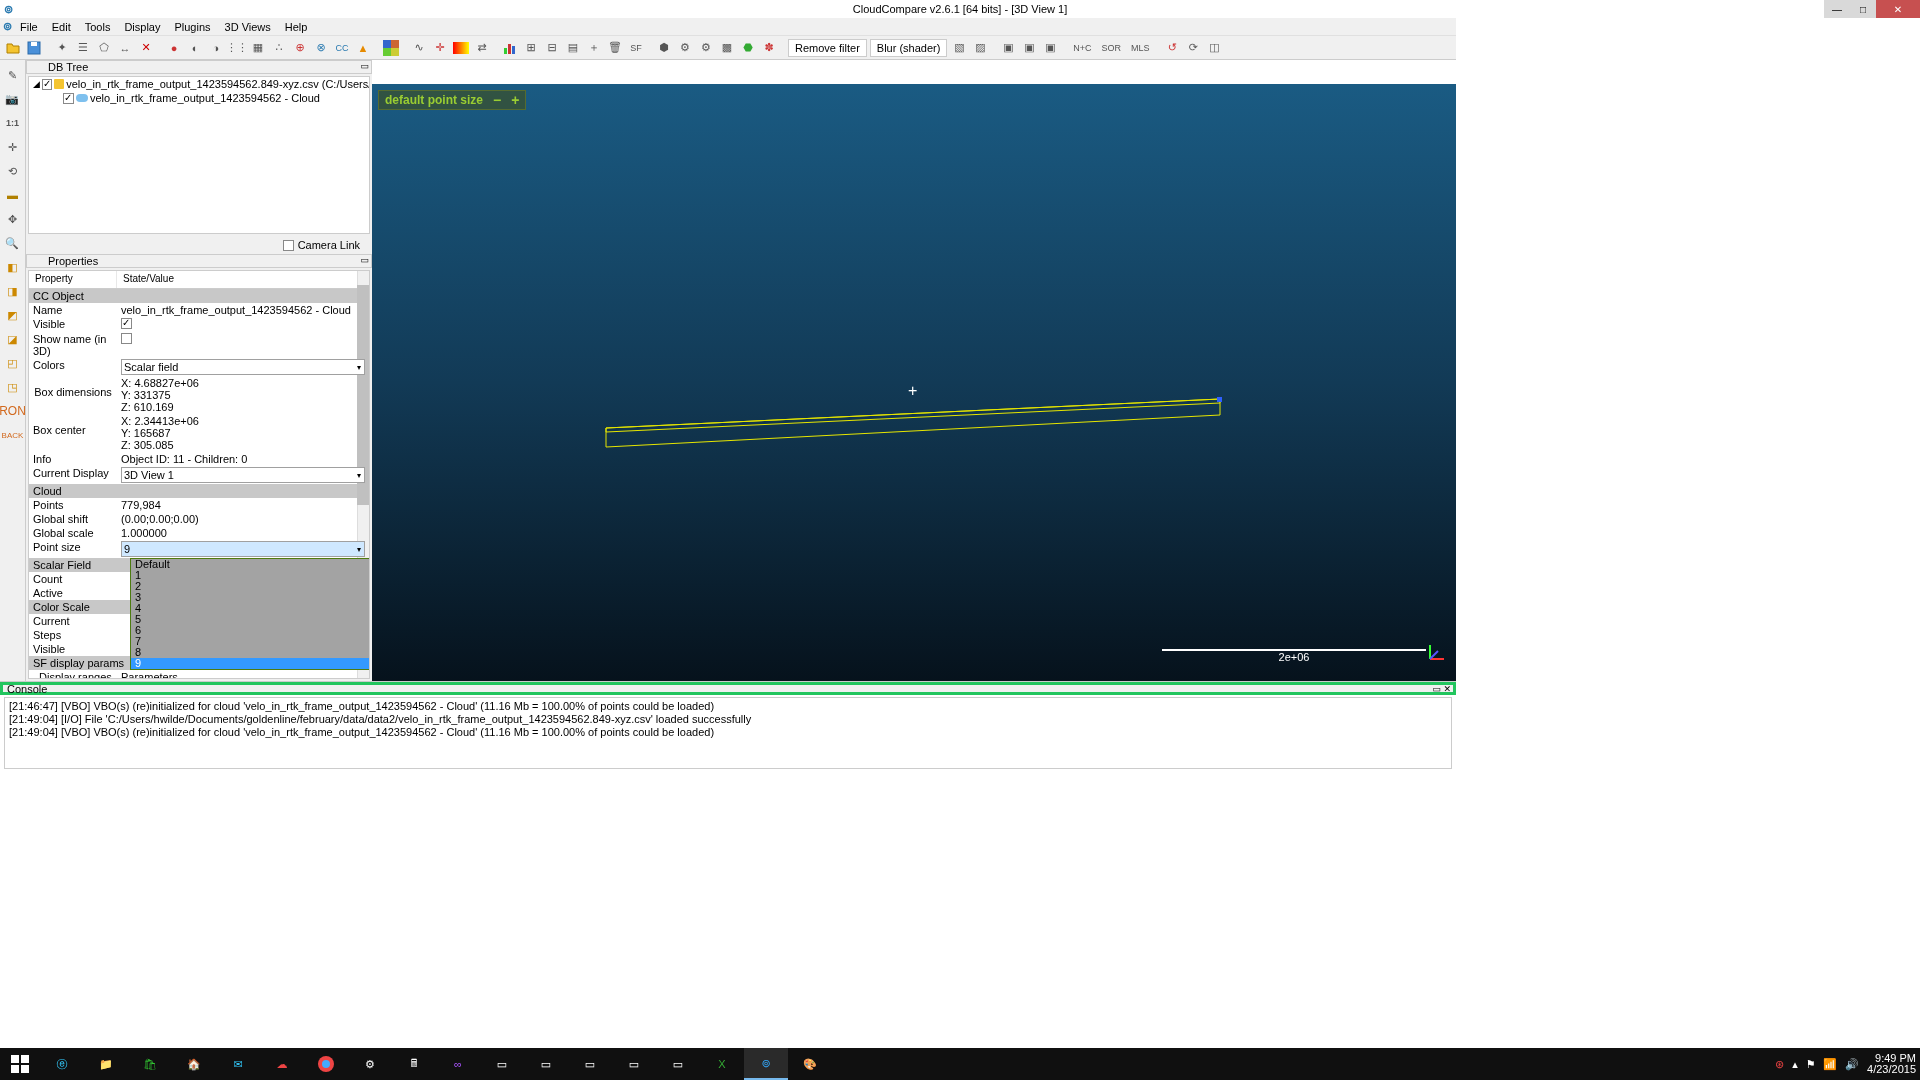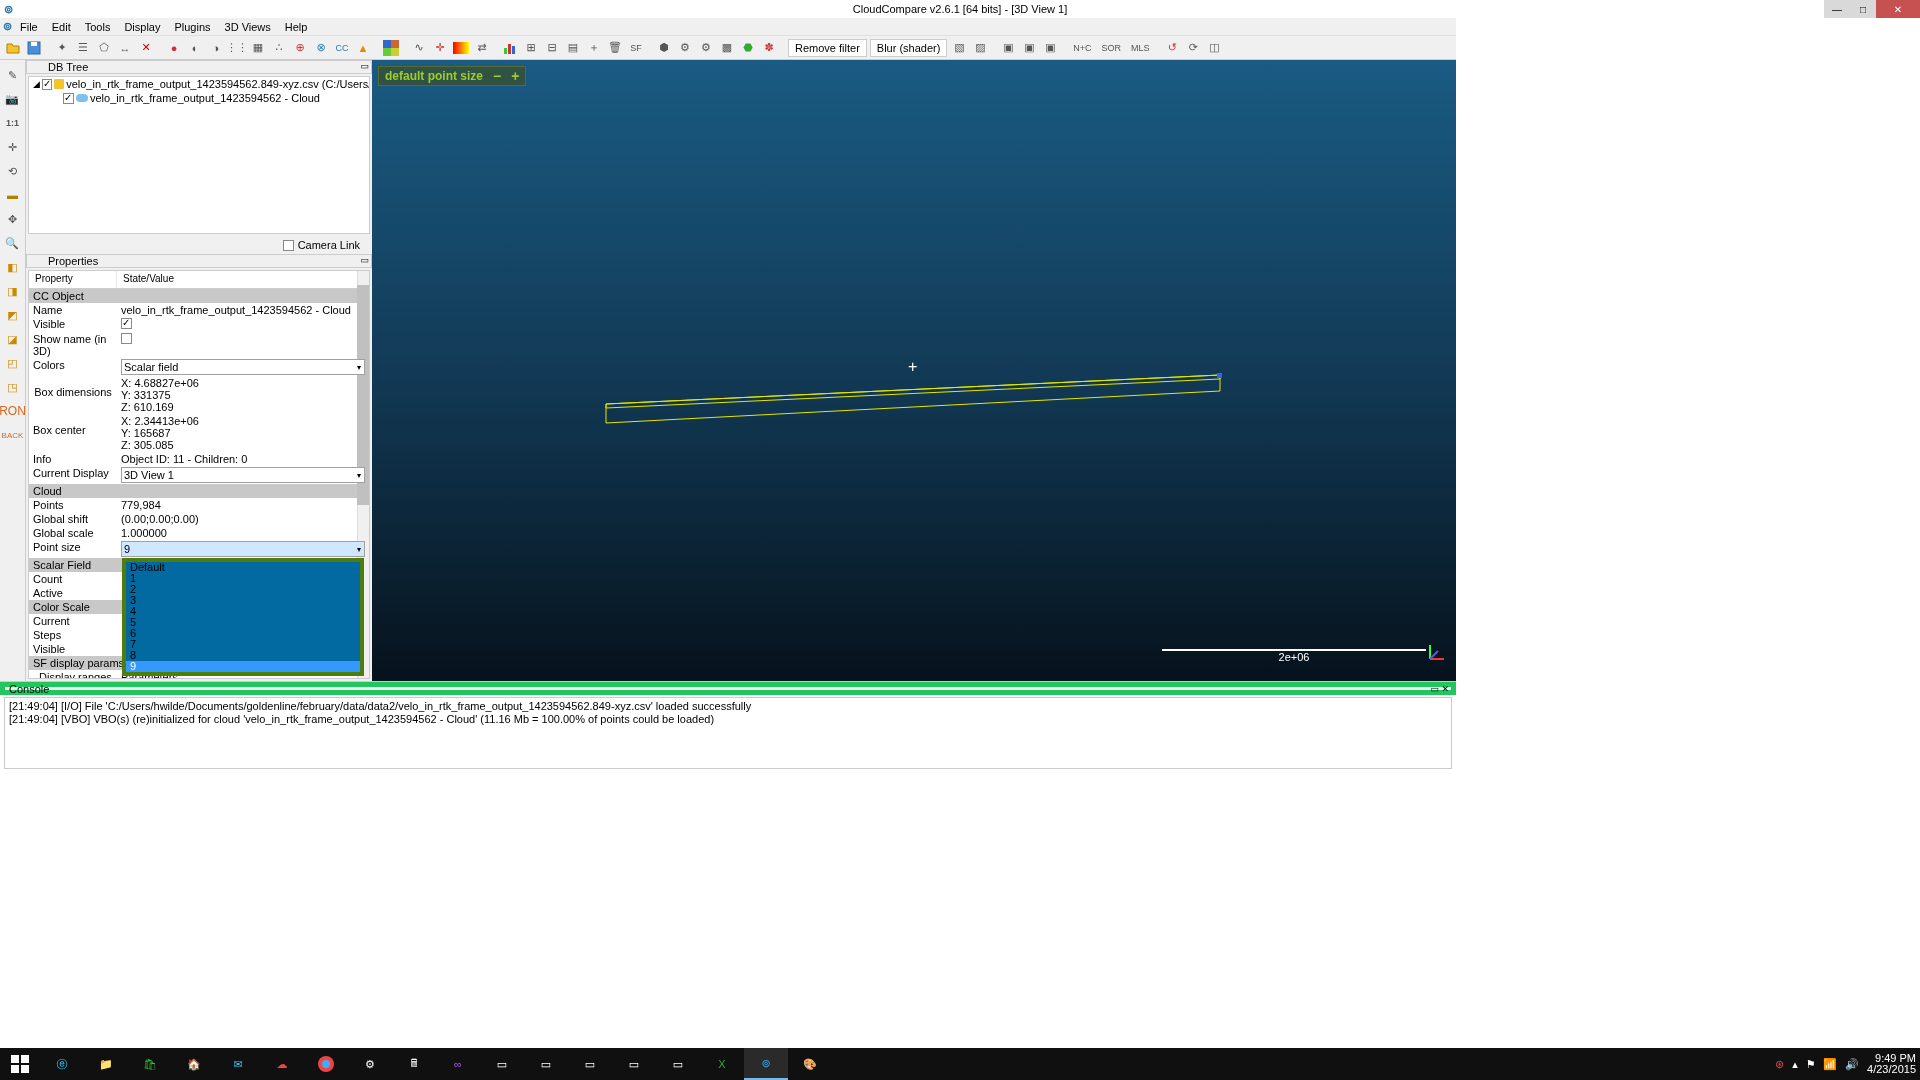--- a/index.html
+++ b/index.html
@@ -32,33 +32,33 @@
 .props-head div { padding:2px 6px; font-size:10px; }
 .props-head .c1 { width:88px; border-right:1px solid #e8e8e8;}
 .prow { display:flex; min-height:14px; align-items:flex-start;}
 .prow .c1 { width:88px; padding:1px 4px; font-size:11px;}
 .prow .c2 { flex:1; padding:1px 4px; font-size:11px; position:relative;}
 .prow.section { background:#c8c8c8; }
 .prow.section .c1 { width:100%; }
 .dropdown { position:relative; border:1px solid #a0a0a0; background:#fff; height:16px; display:flex; align-items:center; padding-left:2px;}
 .dropdown::after { content:"▾"; position:absolute; right:3px; font-size:8px;}
 .dropdown.open { background:#cfe8ff; }
-.dd-list { position:absolute; left:0; top:16px; width:100%; background:#0369a1; border:4px solid #4d7c0f; z-index:200;}
+.dd-list { position:absolute; left:8px; top:16px; width:100%; background:#a3a3a3; border:1px solid #4d7c0f; z-index:200;}
 .dd-list div { padding:0 4px; height:11px; font-size:11px; line-height:11px;}
 .dd-list div.sel { background:#3399ff; color:#fff;}
-.view3d { flex:1; position:relative; background:linear-gradient(to bottom,#1a5b83 0%, #123a56 50%, #06121c 100%); }
+.view3d { flex:1; position:relative; background:linear-gradient(to bottom,#1a5b83 0%, #123a56 50%, #06121c 100%);margin-top:24px; }
 .view-overlay { position:absolute; left:6px; top:6px; background:rgba(60,80,40,0.7); border:1px solid #556b2f; padding:2px 6px; display:flex; align-items:center; gap:10px; height:20px;}
 .view-overlay .lbl { color:#9acd32; font-weight:bold; font-size:12px;}
 .view-overlay .btn { color:#9acd32; font-size:14px; font-weight:bold; cursor:default;}
 .cross { position:absolute; color:#fff; font-size:16px; }
 .scale-bar { position:absolute; right:30px; bottom:18px; color:#fff; font-size:11px; text-align:center;}
 .scale-line { width:264px; height:2px; background:#fff; border-left:2px solid #fff; border-right:2px solid #fff;}
 .axis { position:absolute; right:8px; bottom:18px; width:22px; height:22px;}
 .console-wrap { border-top:1px solid #ccc; }
-.console-head { height:13px; background:#f0f0f0; font-size:10px; padding-left:4px; display:flex; align-items:center; border:5px solid #22c55e; position:relative;}
+.console-head { height:13px; background:#f0f0f0; font-size:10px; padding-left:4px; display:flex; align-items:center; border:3px solid #22c55e; position:relative;}
 .console-head .pin { position:absolute; right:2px; font-size:9px;}
 .console-body { background:#fff; border:1px solid #ccc; margin:2px 4px; height:72px; overflow:auto; padding:2px 4px;}
 .console-body div { font-size:11px; line-height:13px; }
 .taskbar { position:absolute; bottom:0; left:0; right:0; height:32px; background:#101010; display:flex; align-items:center;}
 .taskbar .start { width:40px; height:32px; display:flex; align-items:center; justify-content:center;}
 .task-ico { width:44px; height:32px; display:flex; align-items:center; justify-content:center; color:#fff;}
 .task-ico.active { border-bottom:2px solid #76b9ed; background:#2a2a2a;}
 .tray { position:absolute; right:4px; display:flex; align-items:center; gap:8px; color:#fff; font-size:10px;}
 .tray-time { text-align:right; line-height:11px; }
 .chk { width:11px; height:11px; border:1px solid #888; display:inline-block; background:#fff; position:relative;}
@@ -386,20 +386,21 @@
     </svg>
   </div>
 </div>
 
 <div class="console-wrap">
   <div class="console-head">
     <span>Console</span>
     <span class="pin">▭ ✕</span>
   </div>
   <div class="console-body">
+    <div>[21:46:47] [VBO] VBO(s) (re)initialized for cloud 'velo_in_rtk_frame_output_1423594562 - Cloud' (11.16 Mb = 100.00% of points could be loaded)</div>
     <div>[21:49:04] [I/O] File 'C:/Users/hwilde/Documents/goldenline/february/data/data2/velo_in_rtk_frame_output_1423594562.849-xyz.csv' loaded successfully</div>
     <div>[21:49:04] [VBO] VBO(s) (re)initialized for cloud 'velo_in_rtk_frame_output_1423594562 - Cloud' (11.16 Mb = 100.00% of points could be loaded)</div>
   </div>
 </div>
 
 <div class="taskbar">
   <div class="start">
       <svg width="18" height="18" viewBox="0 0 18 18">
         <rect x="0" y="0" width="8" height="8" fill="#fff"></rect>
         <rect x="10" y="0" width="8" height="8" fill="#fff"></rect>

